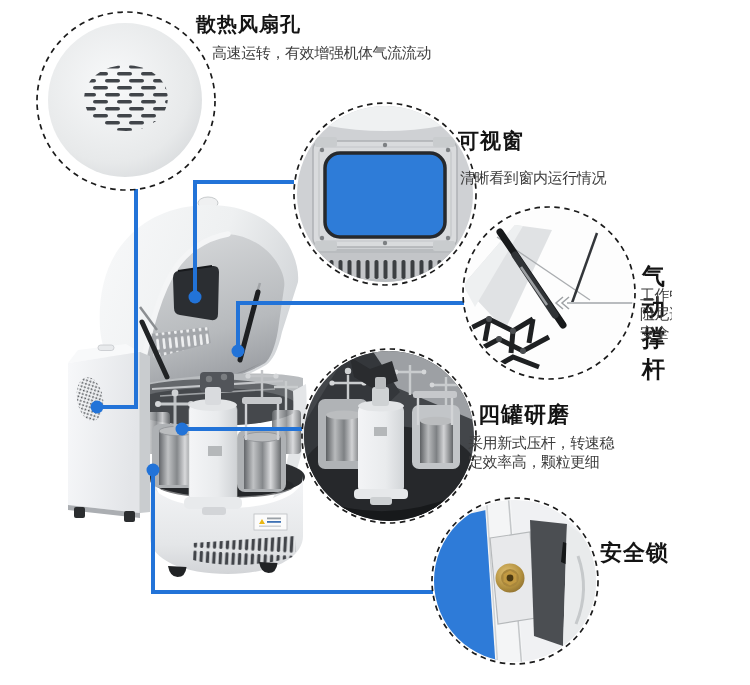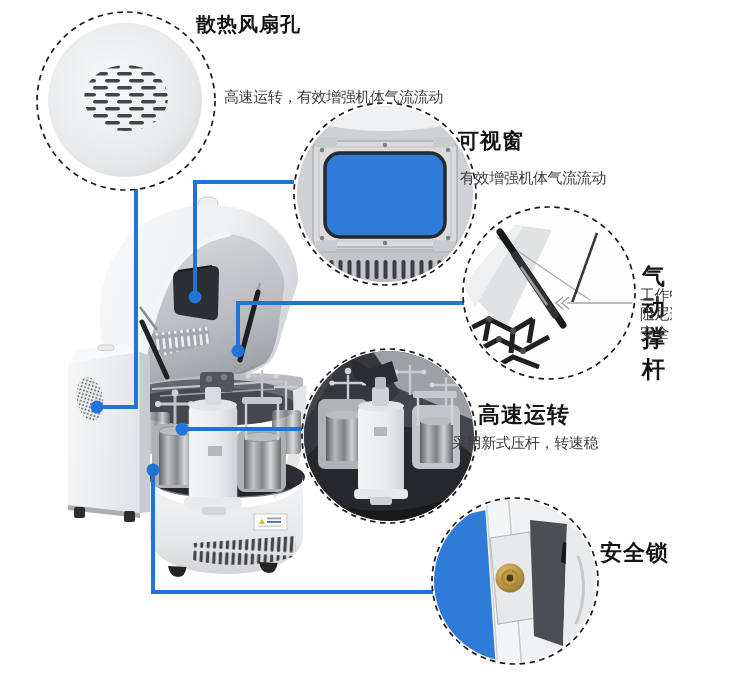--- a/index.html
+++ b/index.html
@@ -330,36 +330,37 @@
     <circle cx="82" cy="84" r="3.4" fill="#4c3a12"></circle>
     <polygon points="102,26 139,30 135,152 106,142" fill="#4b4e52"></polygon>
     <polygon points="135,48 155,54 151,76 133,68" fill="#151718"></polygon>
     <polygon points="139,30 178,58 178,132 135,152" fill="#e9ebec"></polygon>
     <path d="M150,62 Q162,96 148,130" stroke="#c6c9cb" stroke-width="3" fill="none"></path>
   </g>
   <circle cx="87" cy="87" r="83" fill="none" stroke="#1c1c1c" stroke-width="1.7" stroke-dasharray="5.5 4.5"></circle>
 </svg>
 
 <div class="abs title" style="left:196px;top:11px;font-size:20px;">散热风扇孔</div>
-<div class="abs desc" style="left:224px;top:44px;margin-top:44px;">
+<div class="abs desc" style="left:212px;top:44px;">
   <div>高速运转，有效增强机体气流流动</div>
 </div>
 
 <div class="abs title" style="left:458px;top:127px;font-size:21px;">可视窗</div>
 <div class="abs desc" style="left:460px;top:169px;">
-  <div>有效增强机体气流流动</div>
+  <div>清晰看到窗内运行情况</div>
 </div>
 
 <div class="abs title" style="left:642px;top:261px;font-size:23px;">气动撑杆</div>
 <div class="abs desc" style="left:640px;top:286px;">
   <div>工作中撑力恒定，</div>
   <div>阻尼适中操作方便</div>
   <div>安全</div>
 </div>
 
-<div class="abs title" style="left:478px;top:400px;font-size:22px;">高速运转</div>
-<div class="abs desc" style="left:452px;top:434px;">
+<div class="abs title" style="left:478px;top:400px;font-size:22px;">四罐研磨</div>
+<div class="abs desc" style="left:468px;top:434px;">
   <div>采用新式压杆，转速稳</div>
+  <div>定效率高，颗粒更细</div>
 </div>
 
 <div class="abs title" style="left:600px;top:538px;font-size:22px;">安全锁</div>
 
 </div>
 
 </body></html>

